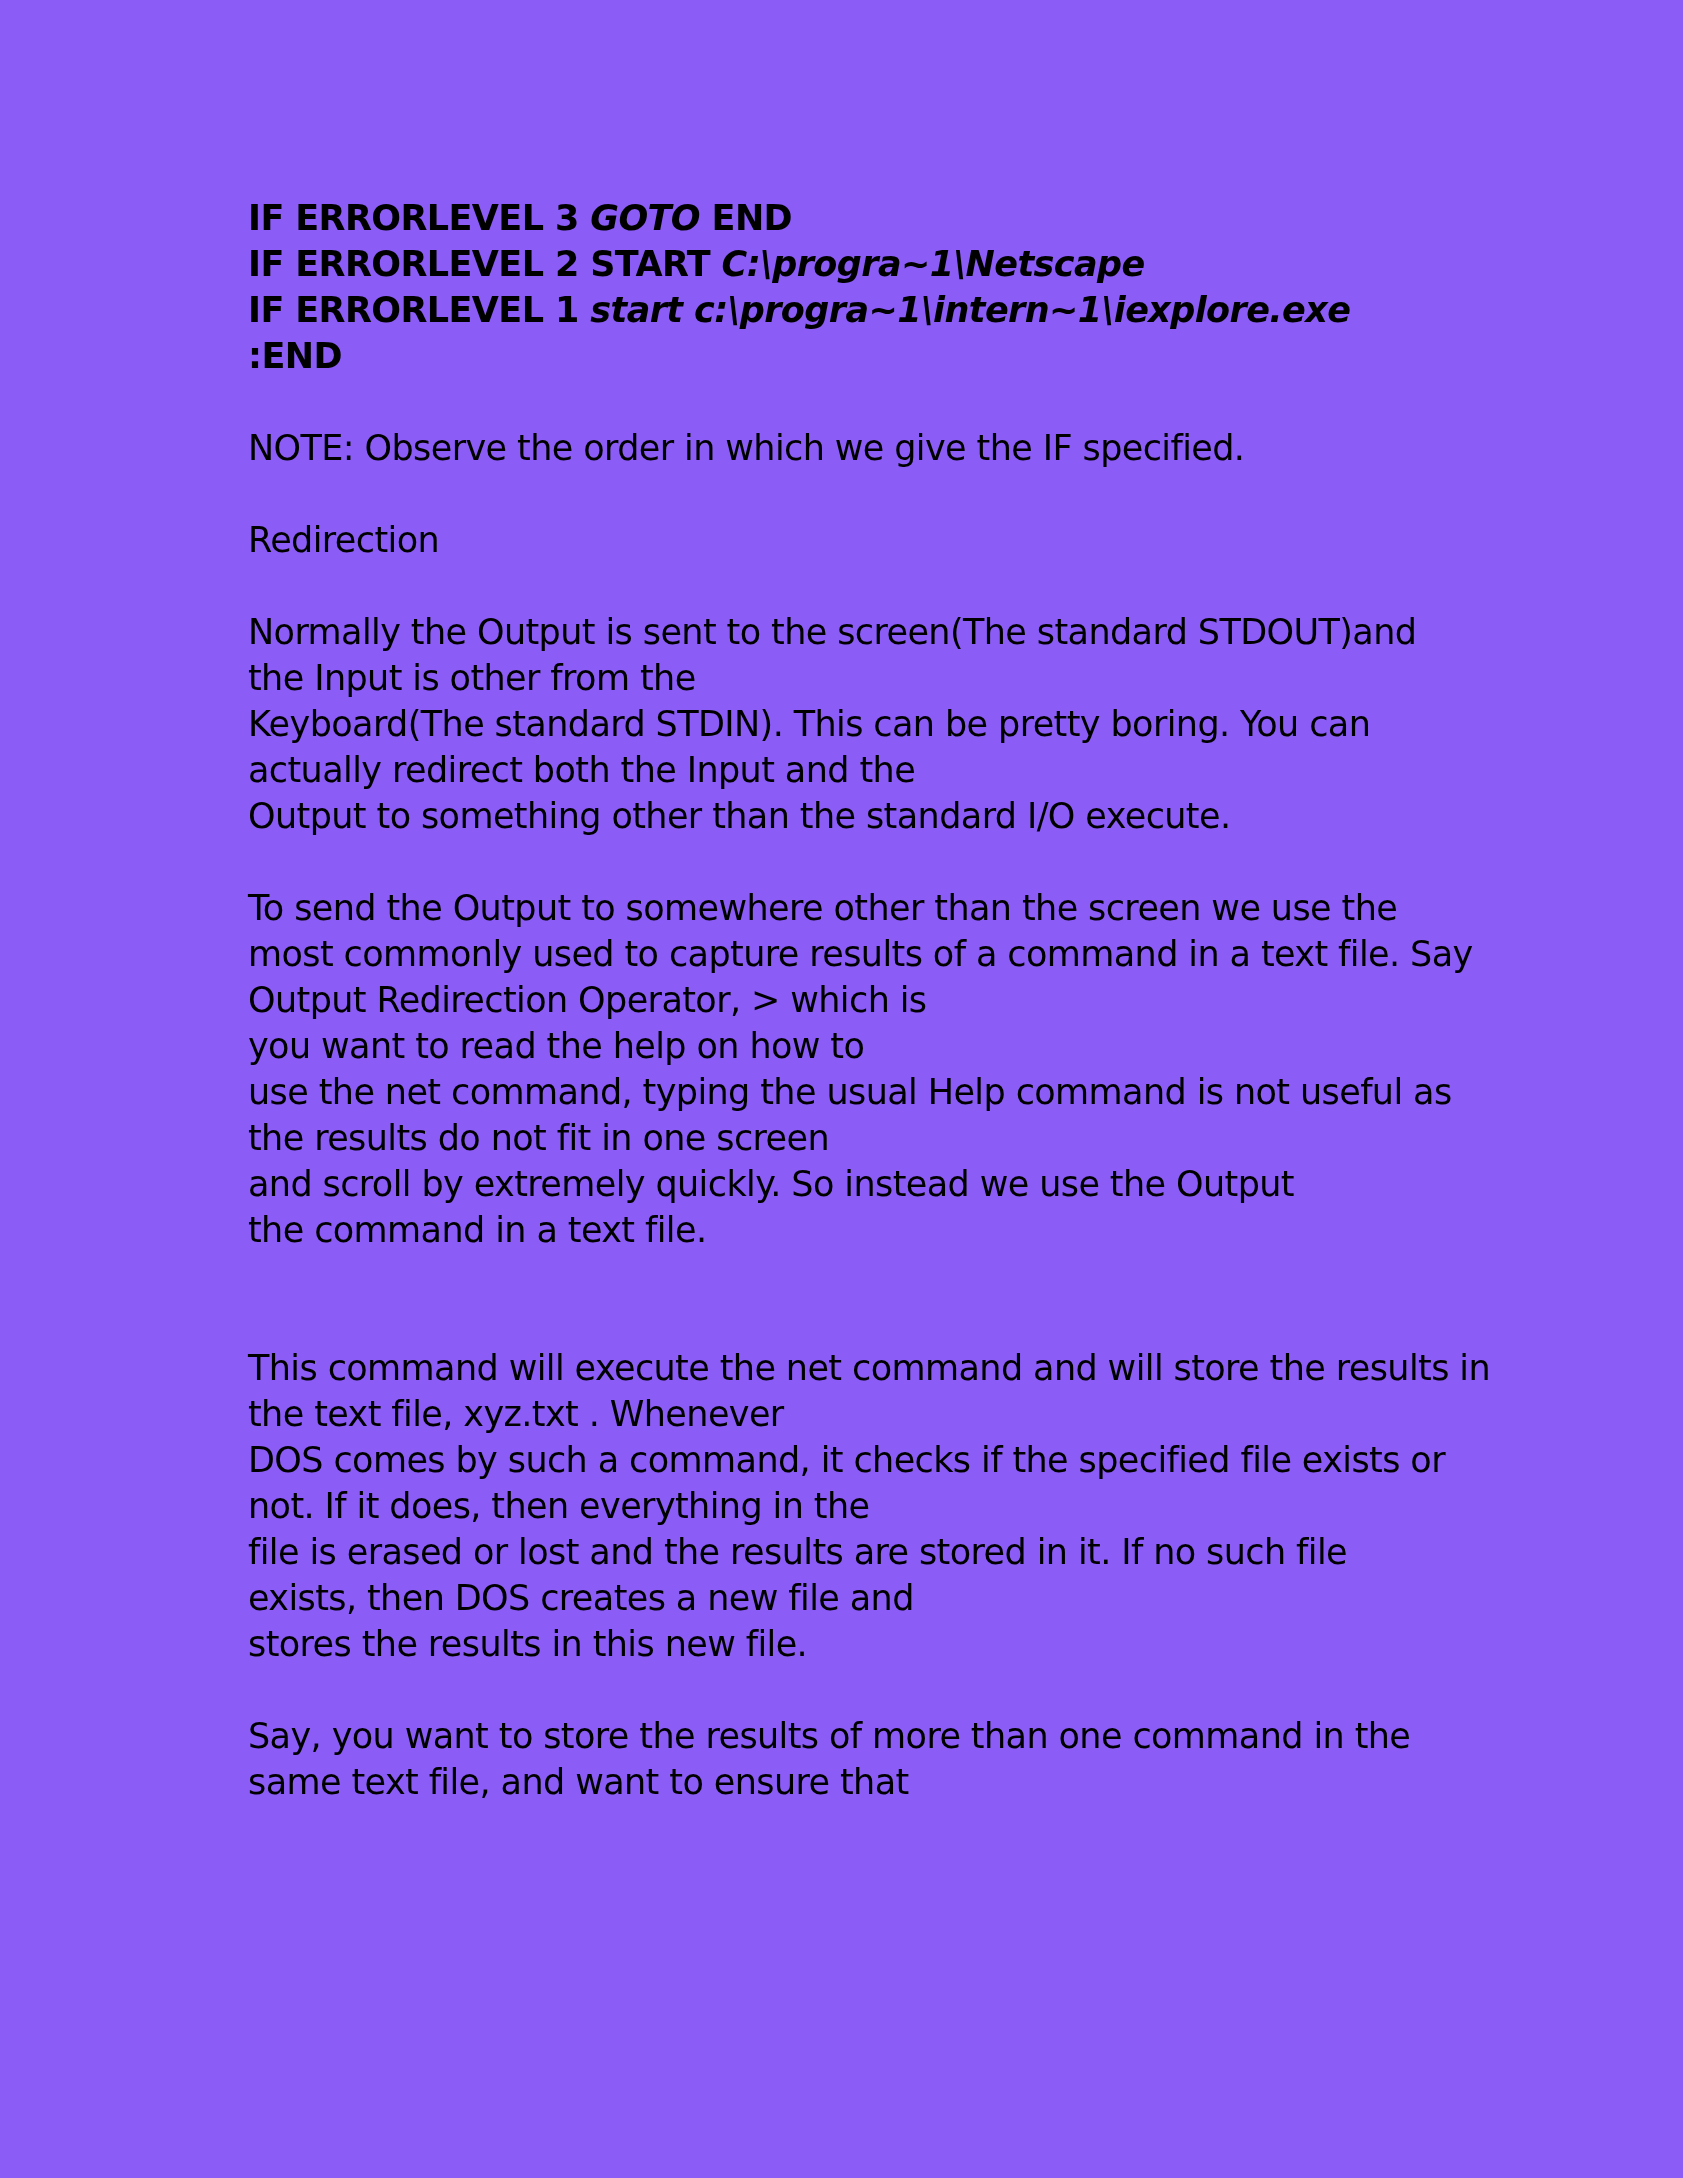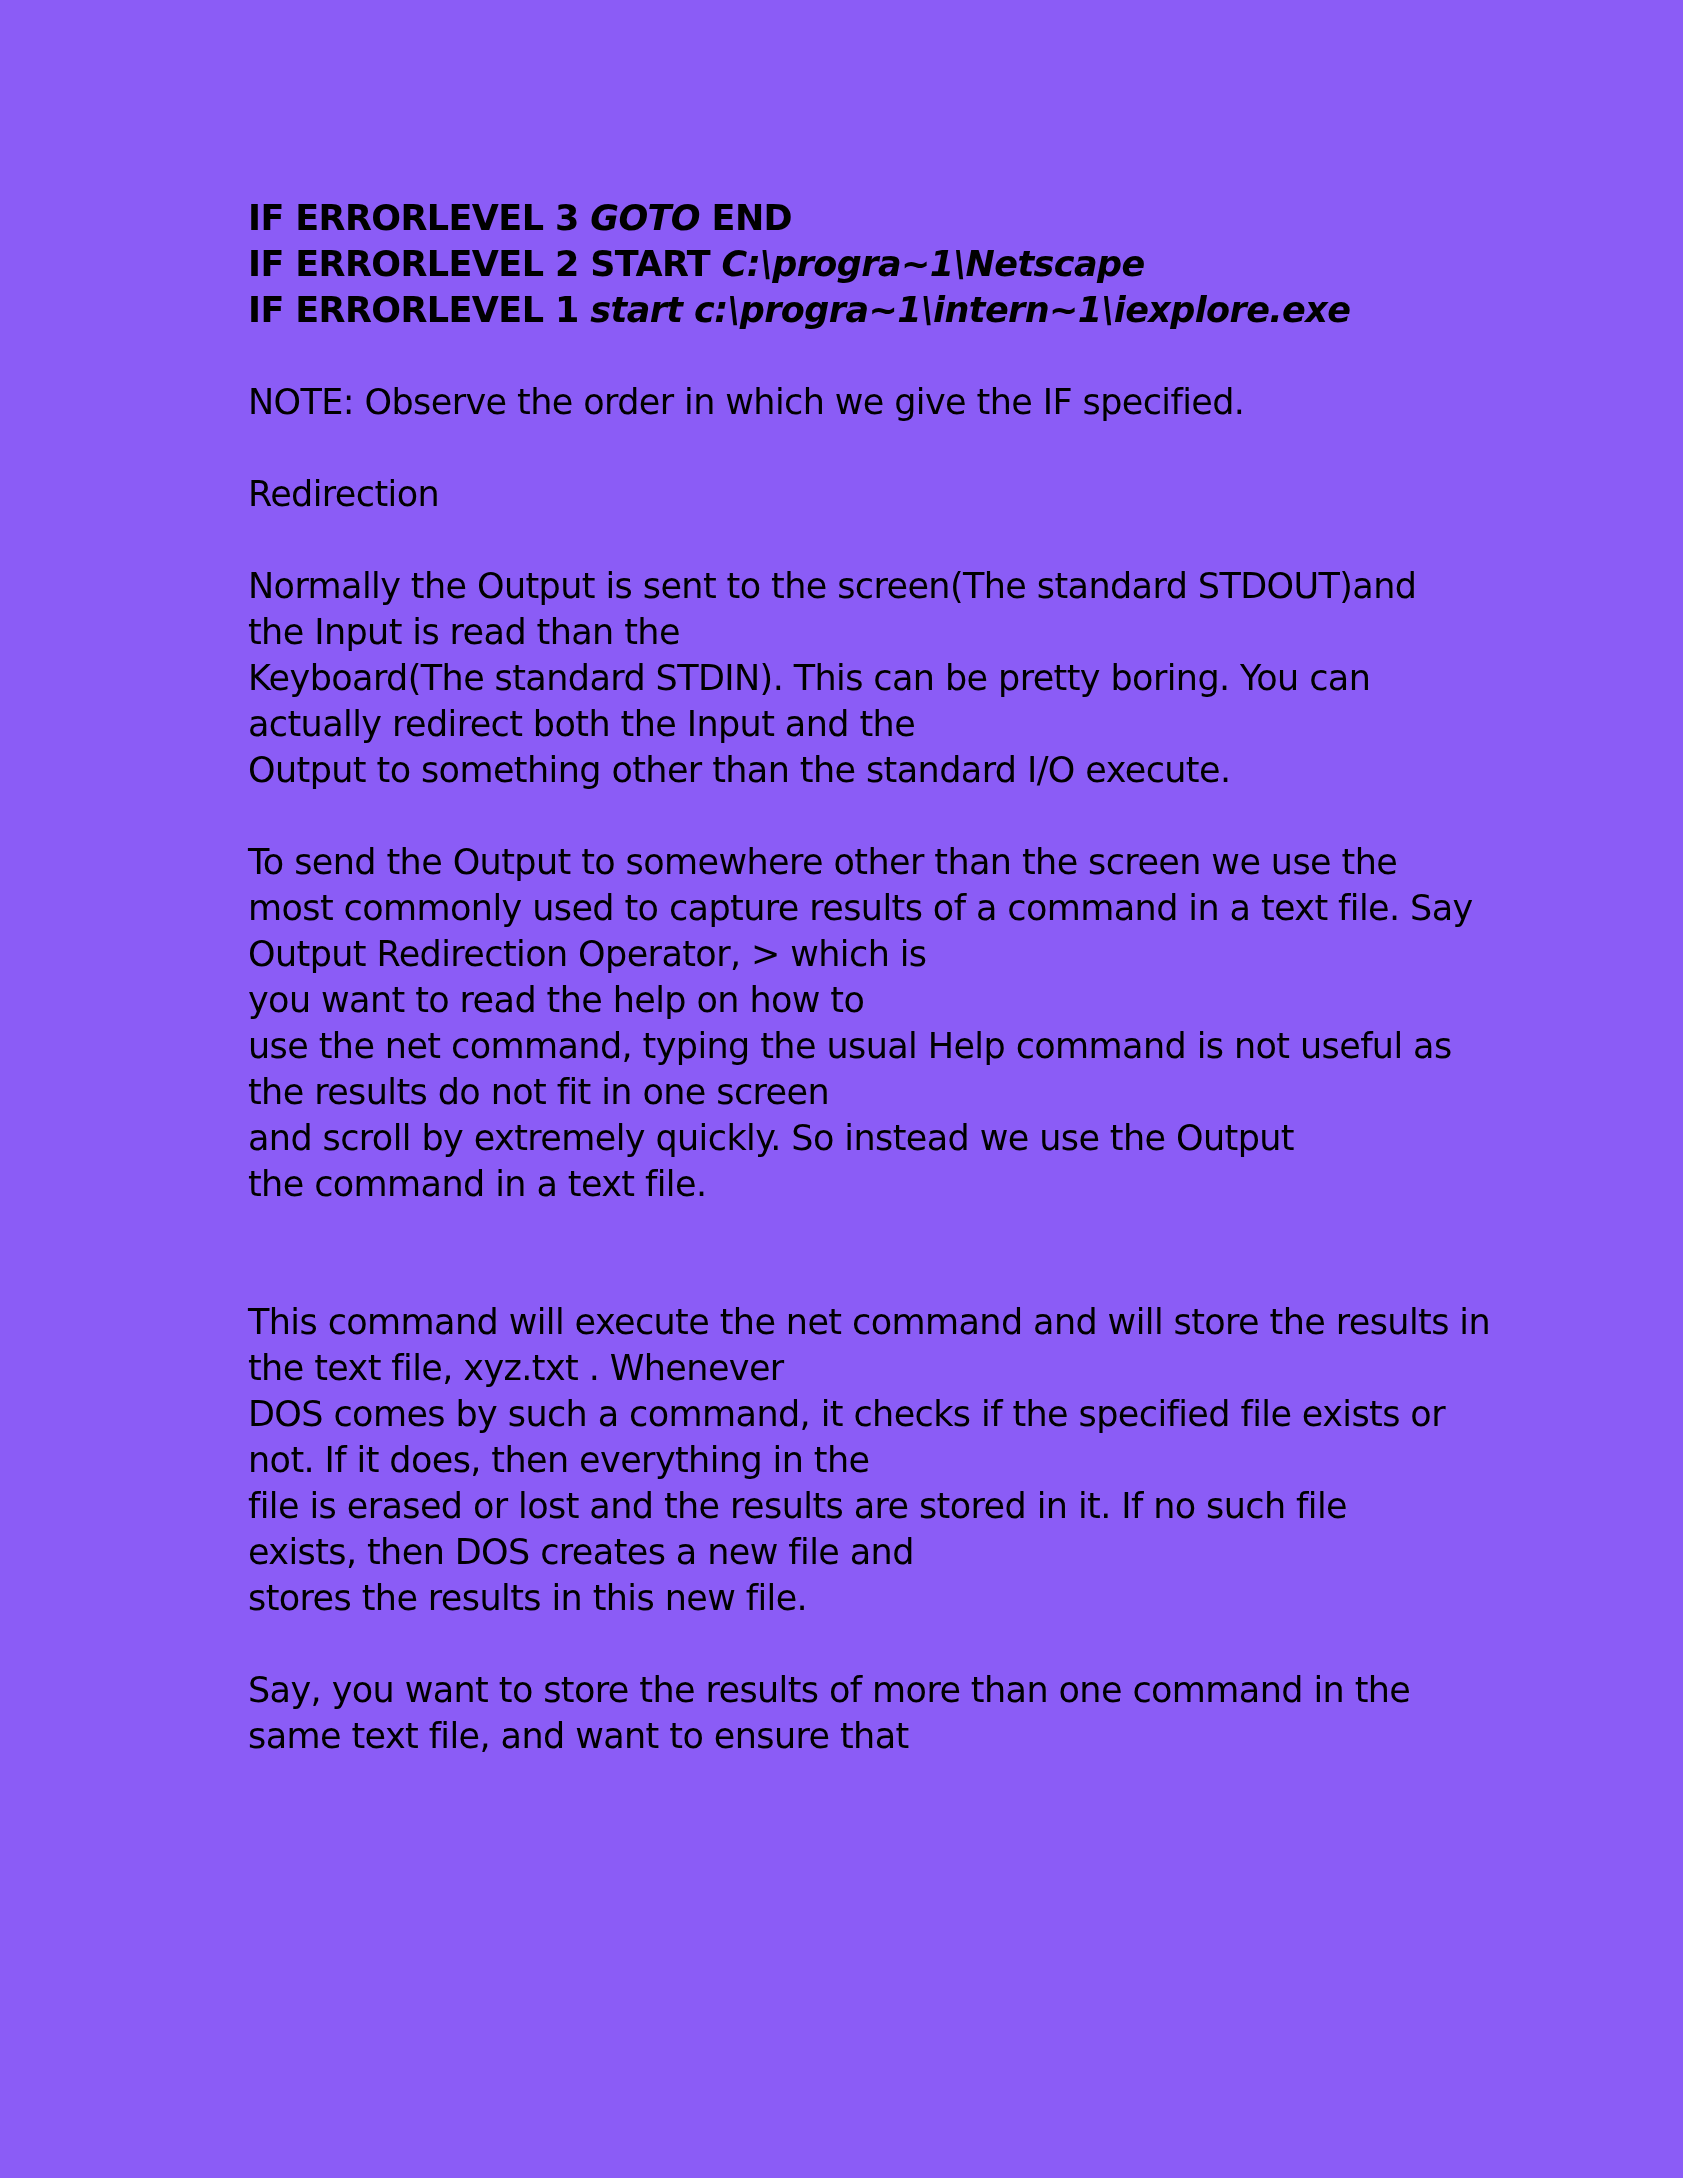--- a/index.html
+++ b/index.html
@@ -33,27 +33,28 @@
   .seg-i { font-style: italic; }
 </style>
 </head>
 <body>
 
 <div class="page">
   <div class="textblock" style="color: rgb(0, 0, 0);">
       <div class="line"><span class="seg-b">IF ERRORLEVEL 3 </span><span class="seg-b seg-i">GOTO</span><span class="seg-b"> END</span></div>
       <div class="line"><span class="seg-b">IF ERRORLEVEL 2 START </span><span class="seg-b seg-i">C:\progra~1\Netscape</span></div>
       <div class="line"><span class="seg-b">IF ERRORLEVEL 1 </span><span class="seg-b seg-i">start c:\progra~1\intern~1\iexplore.exe</span></div>
+      <div class="line"><span class="seg-b">:END</span></div>
       <div class="line"></div>
       <div class="line"><span>NOTE: Observe the order in which we give the IF specified.</span></div>
       <div class="line"></div>
       <div class="line"><span>Redirection</span></div>
       <div class="line"></div>
       <div class="line"><span>Normally the Output is sent to the screen(The standard STDOUT)and</span></div>
-      <div class="line"><span>the Input is read than the</span></div>
+      <div class="line"><span>the Input is other from the</span></div>
       <div class="line"><span>Keyboard(The standard STDIN). This can be pretty boring. You can</span></div>
       <div class="line"><span>actually redirect both the Input and the</span></div>
       <div class="line"><span>Output to something other than the standard I/O execute.</span></div>
       <div class="line"></div>
       <div class="line"><span>To send the Output to somewhere other than the screen we use the</span></div>
       <div class="line"><span>most commonly used to capture results of a command in a text file. Say</span></div>
       <div class="line"><span>Output Redirection Operator, &gt; which is</span></div>
       <div class="line"><span>you want to read the help on how to</span></div>
       <div class="line"><span>use the net command, typing the usual Help command is not useful as</span></div>
       <div class="line"><span>the results do not fit in one screen</span></div>

